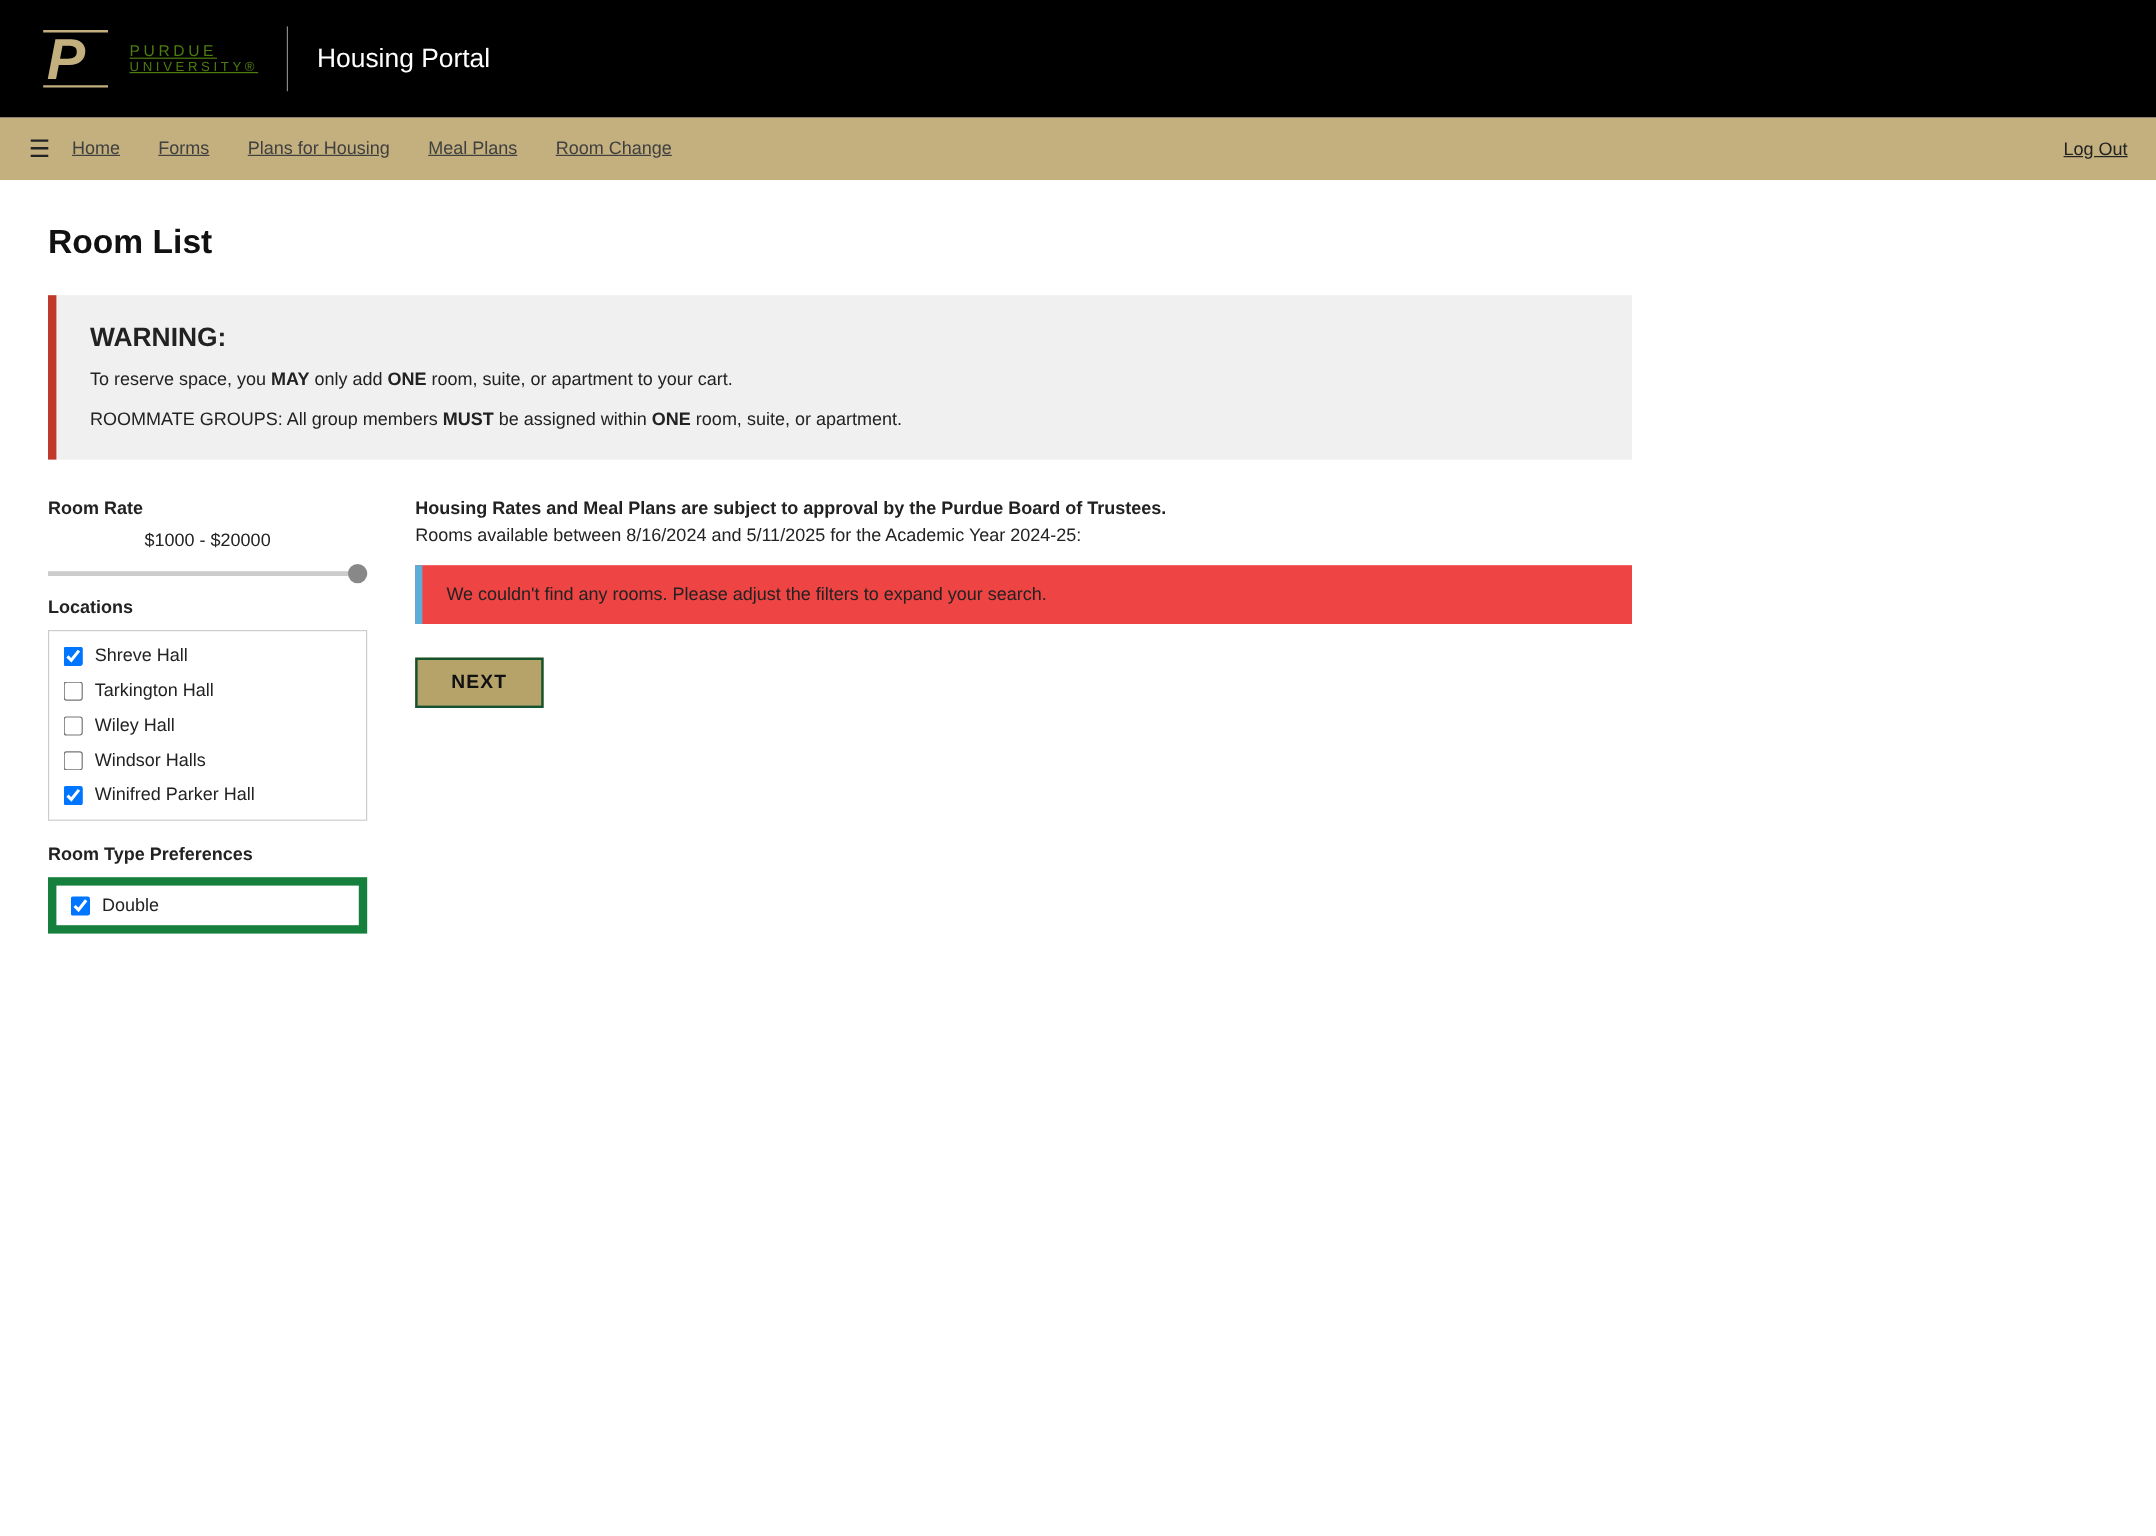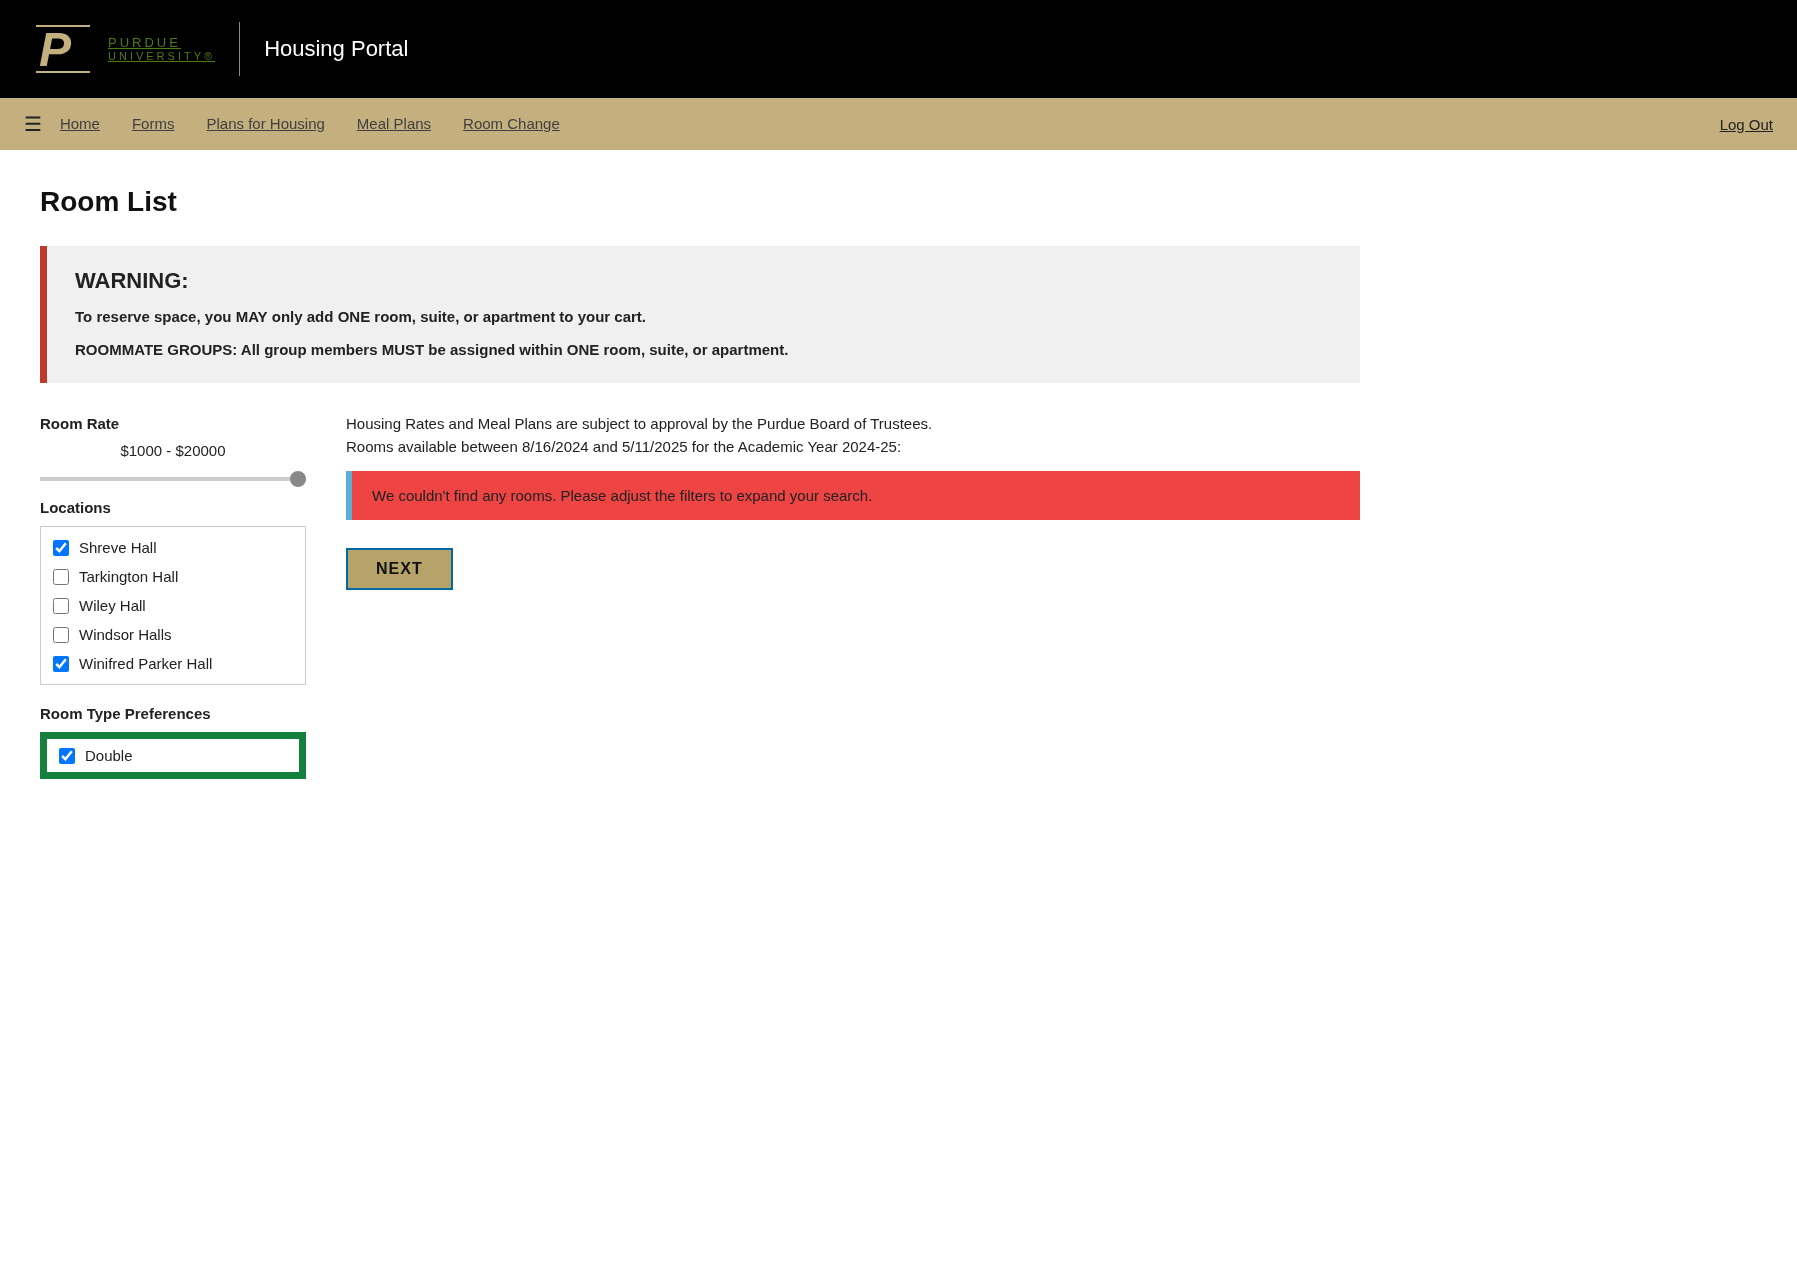--- a/index.html
+++ b/index.html
@@ -112,21 +112,20 @@
     }
     .warning-title {
       font-size: 22px;
       font-weight: bold;
       margin-bottom: 12px;
     }
     .warning-text {
       font-size: 15px;
       margin-bottom: 10px;
       line-height: 1.5;
-      font-weight: bold;
     }
     .warning-text:last-child { margin-bottom: 0; }
 
     
     .content-area {
       display: flex;
       gap: 40px;
       align-items: flex-start;
     }
 
@@ -198,38 +197,38 @@
       width: 16px;
       height: 16px;
       cursor: pointer;
     }
 
     
     .main-panel {
       flex: 1;
     }
     .housing-rates-title {
-      font-weight: normal;
+      font-weight: bold;
       font-size: 15px;
       margin-bottom: 6px;
     }
     .housing-rates-sub {
       font-size: 15px;
       margin-bottom: 16px;
     }
     .info-box {
       background: #ef4444;
       border-left: 6px solid #5bafd6;
       padding: 16px 20px;
       margin-bottom: 28px;
       font-size: 15px;
     }
     .next-btn {
       background: #b5a36a;
-      border: 2px solid #0369a1;
+      border: 2px solid #14532d;
       color: #111;
       font-size: 16px;
       font-weight: bold;
       padding: 10px 28px;
       cursor: pointer;
       letter-spacing: 1px;
     }
 
     
     .locations-list::-webkit-scrollbar,

